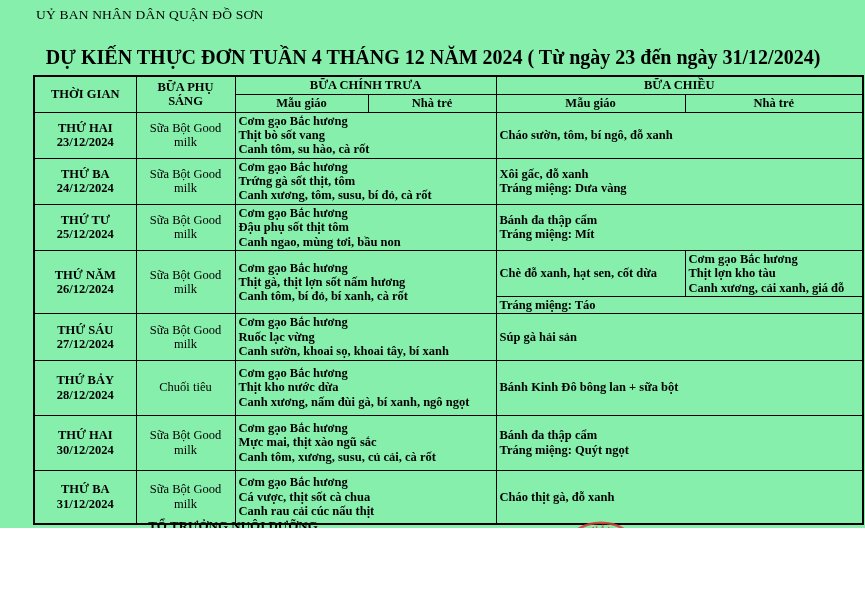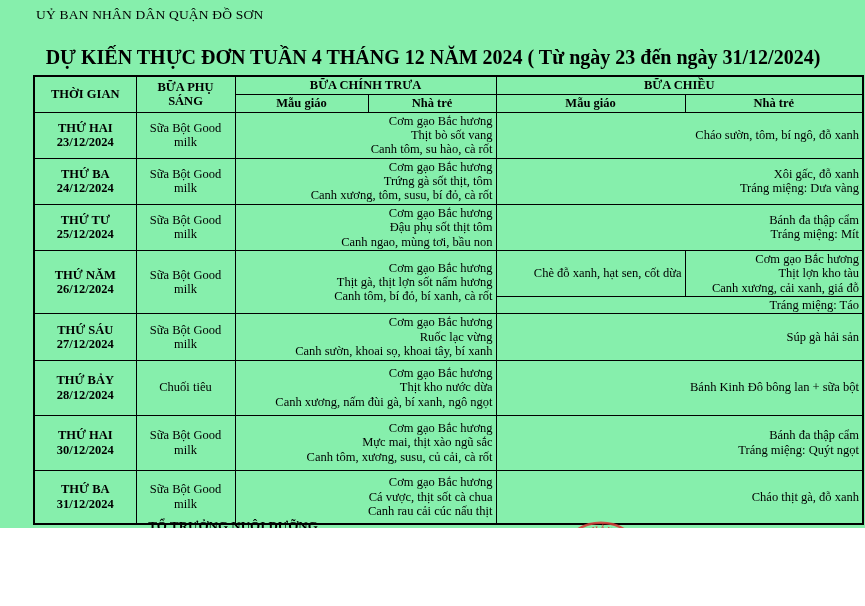--- a/index.html
+++ b/index.html
@@ -18,21 +18,21 @@
   .doc-title{position:absolute;left:18px;top:46px;width:830px;text-align:center;
     font-size:20px;font-weight:bold;}
   
   table.menu{position:absolute;left:33px;top:75px;width:829px;
     border-collapse:collapse;table-layout:fixed;border:2px solid #000;}
   table.menu th,table.menu td{border:1px solid #000;vertical-align:middle;
     padding:1px 3px;font-size:12.5px;line-height:1.15;overflow:hidden;}
   table.menu th{font-weight:bold;text-align:center;padding:1px 2px;}
   td.day{font-weight:bold;text-align:center;}
   td.snack{text-align:center;}
-  td.meal{text-align:right;padding-left:5px;}
+  td.meal{text-align:left;padding-left:5px;font-weight:bold;}
   tr.hr{height:18px;}
   tr.r1{height:40px;} tr.r2{height:46px;} tr.r3{height:45px;}
   tr.r4a{height:40px;} tr.r4b{height:16px;}
   tr.r5{height:46px;} tr.r6{height:55px;} tr.r7{height:55px;} tr.r8{height:54px;}
   
   .sign-title{position:absolute;top:518px;width:230px;text-align:center;
     font-size:13px;font-weight:bold;z-index:3;}
   .sign-name{position:absolute;width:230px;text-align:left;
     font-size:13.5px;font-weight:bold;z-index:3;}
   .lt{left:118px;} .ln{left:118px;top:572px;}

